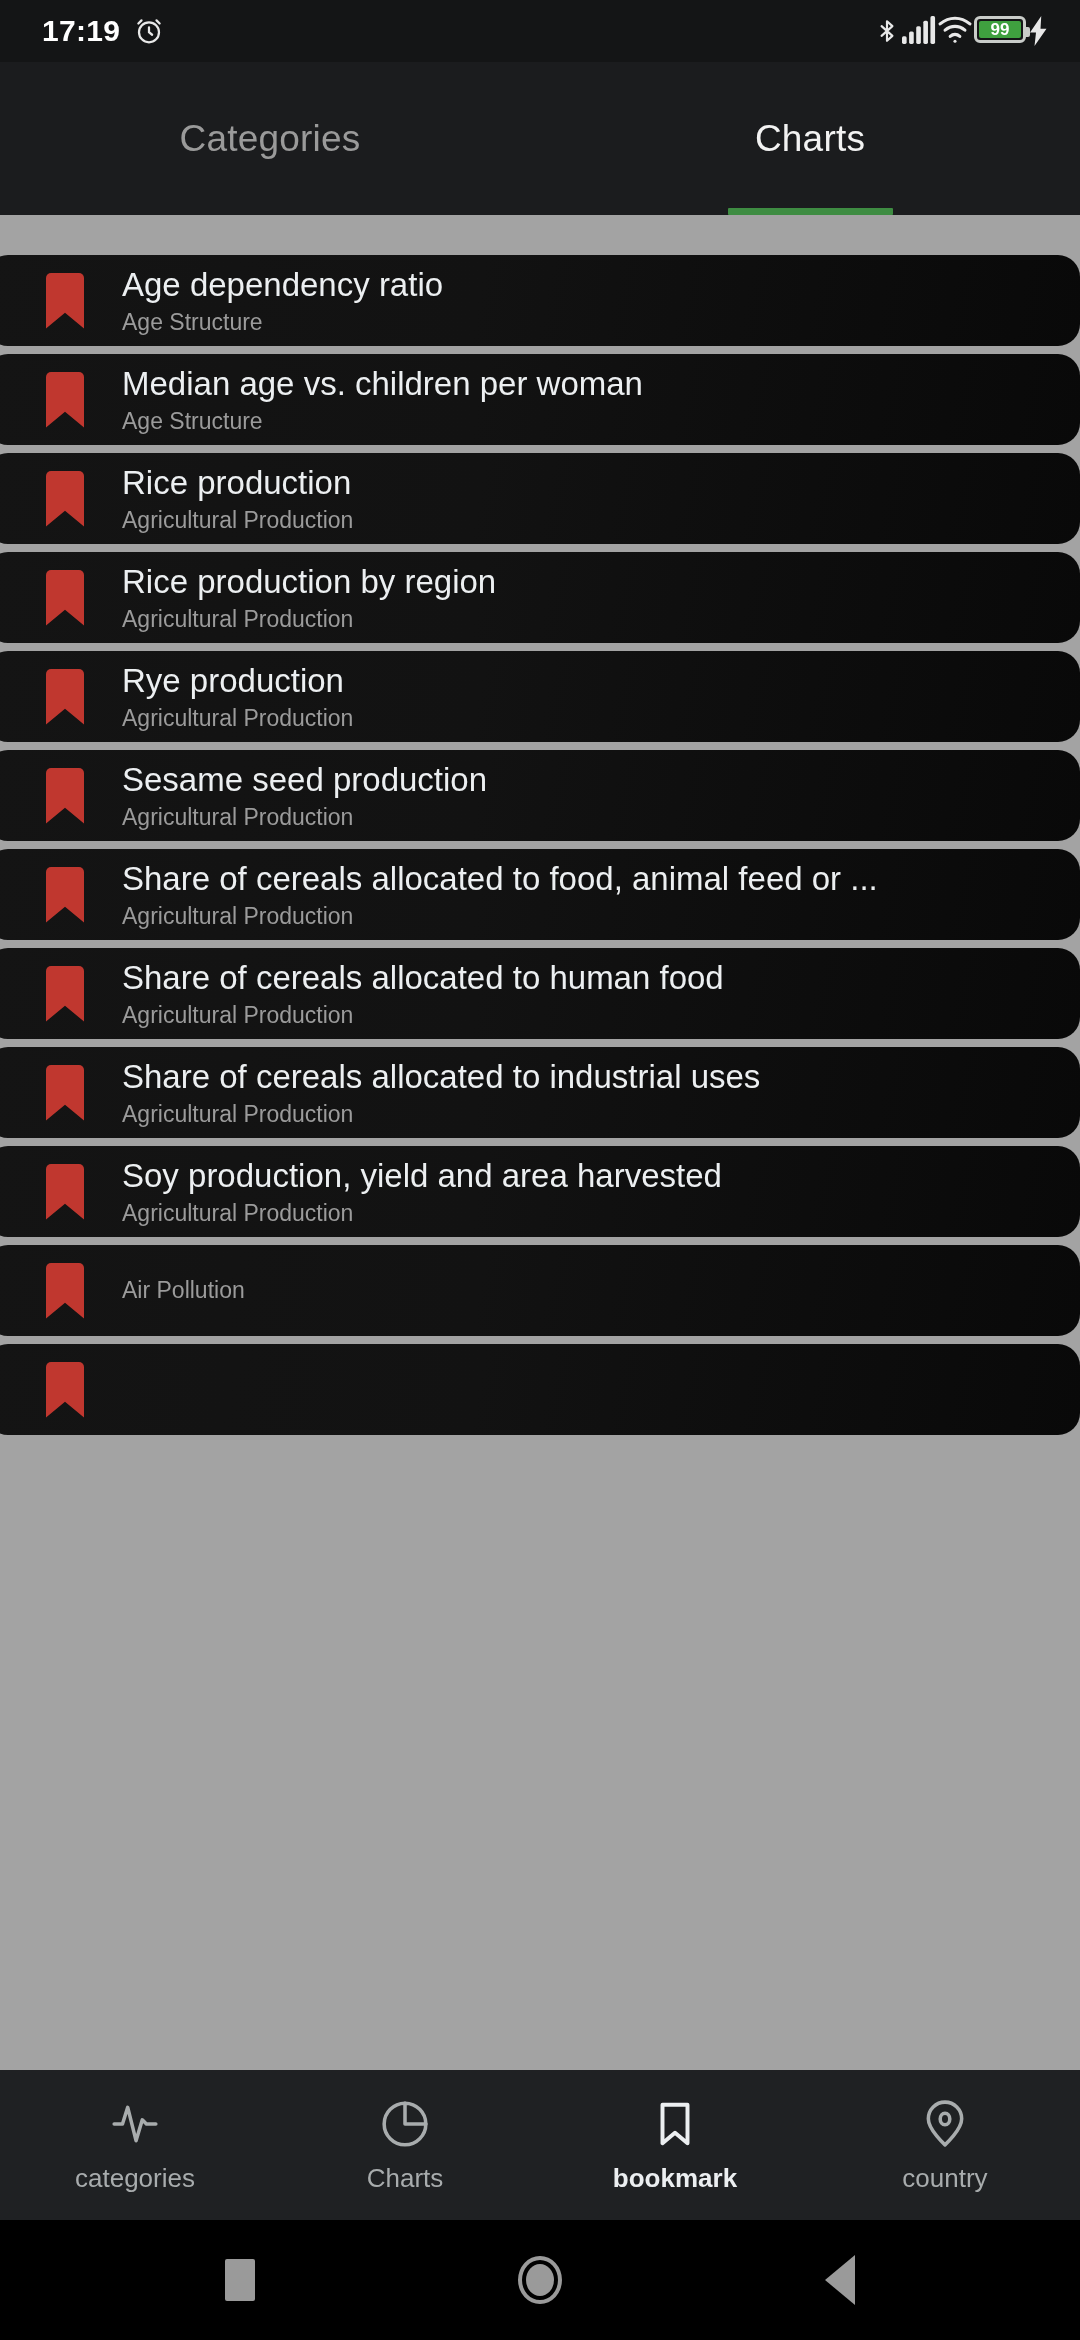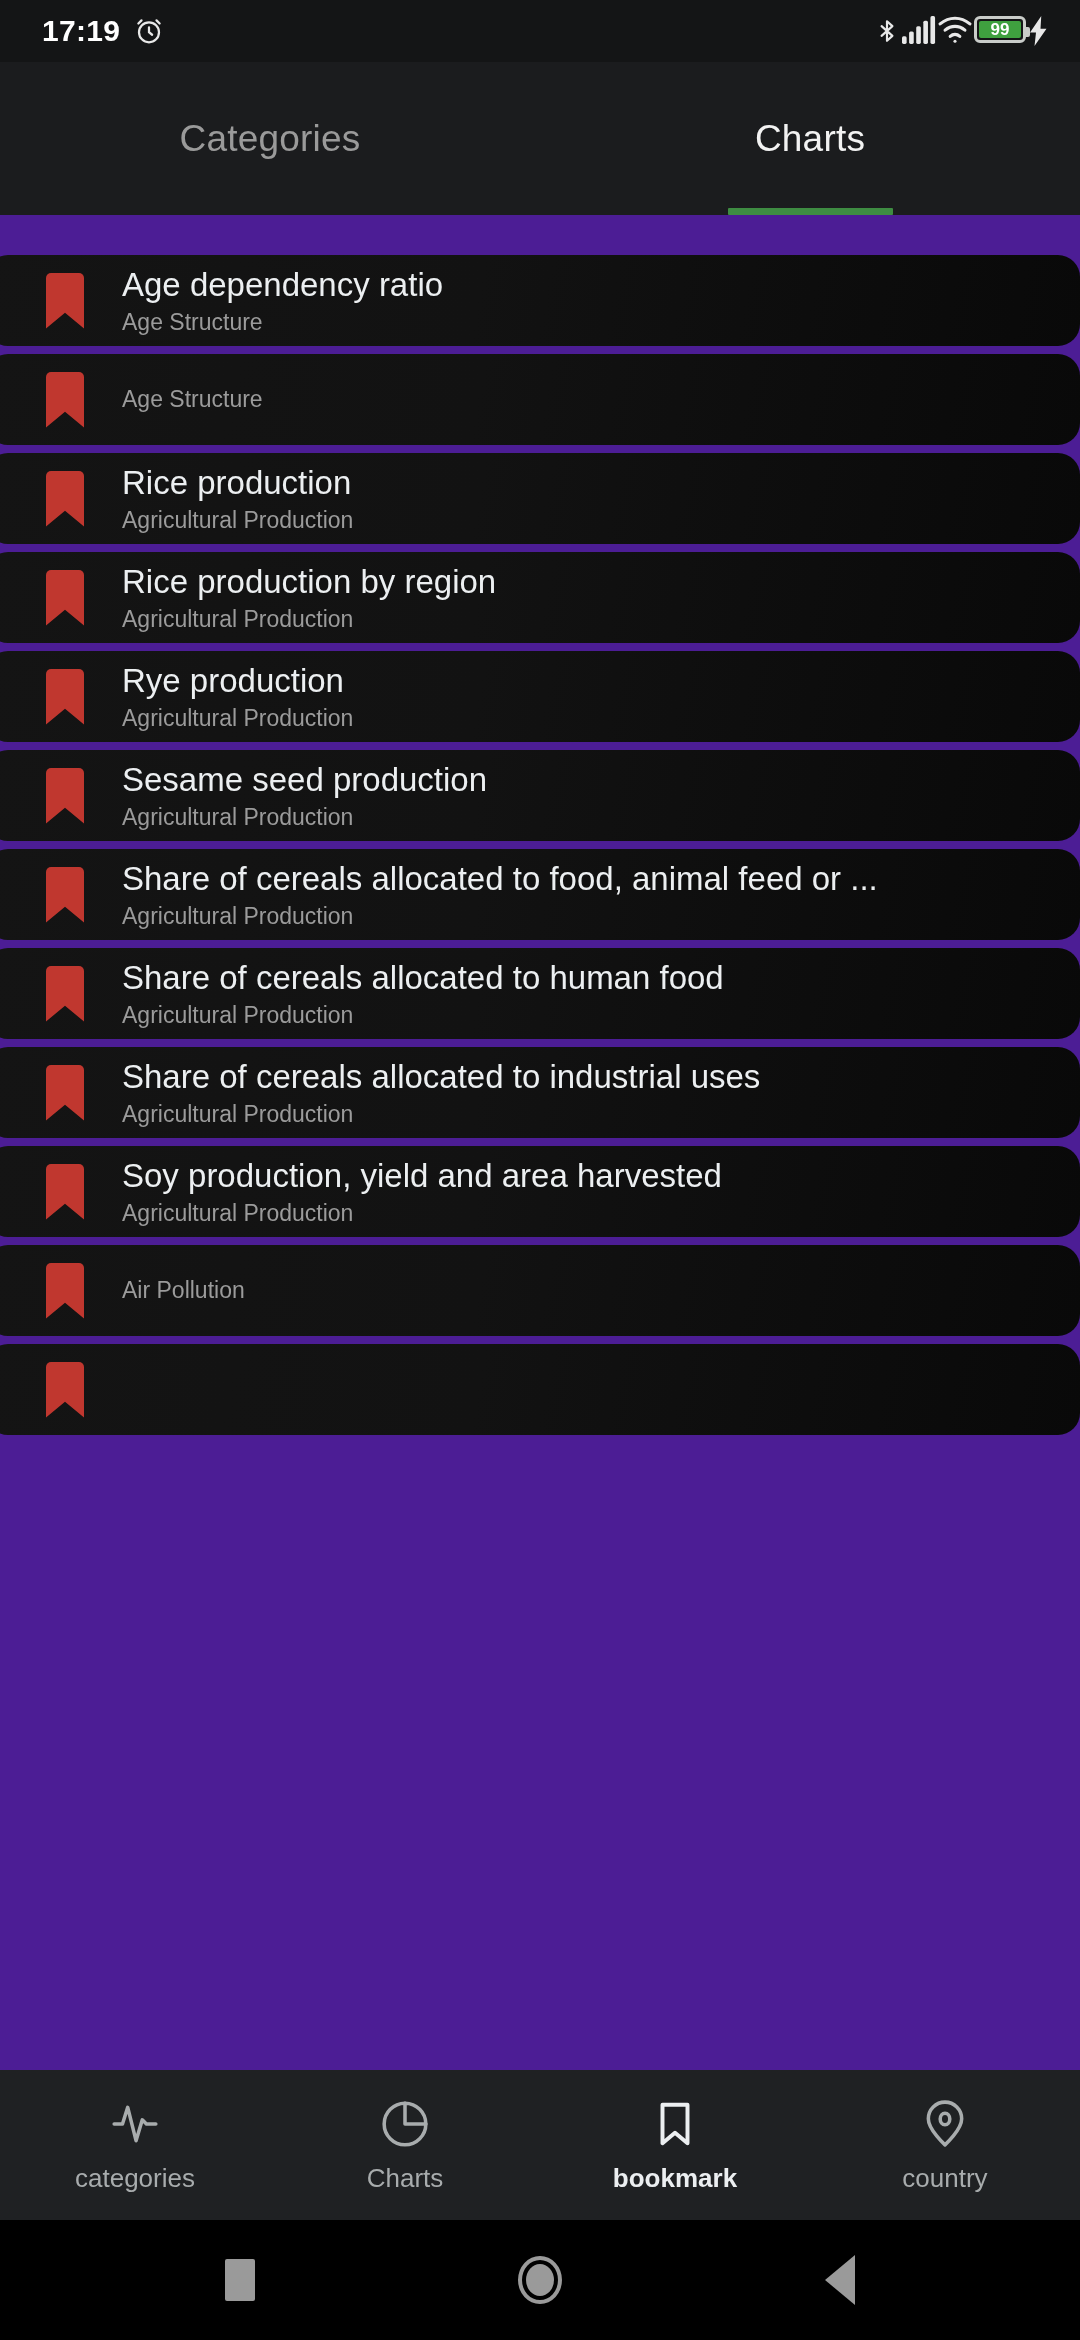--- a/index.html
+++ b/index.html
@@ -52,21 +52,21 @@
   .tab-label { font-size:37px; letter-spacing:.2px; }
   .tab.inactive .tab-label { color:#9a9a9a; }
   .tab.active .tab-label { color:#f2f2f2; }
   .tab-indicator {
     position:absolute; bottom:0; height:7px; width:165px;
     background:#3e8c42; border-radius:1px;
   }
 
   
   .list {
-    flex:1 1 auto; background:#4c1d95;
+    flex:1 1 auto; background:#a3a3a3;
     padding-top:40px; overflow:hidden;
     display:flex; flex-direction:column; gap:8px;
   }
   .row {
     position:relative; flex:0 0 91px; min-height:91px;
     margin-left:-14px; margin-right:0;
     background:linear-gradient(100deg,#141414 0%,#121212 45%,#0d0d0d 75%,#090909 100%);
     border-radius:22px;
     display:flex; align-items:center;
     padding-left:60px;
@@ -185,20 +185,21 @@
       <span class="bookmark-mark"></span>
       <span class="row-text">
         <span class="row-title">Age dependency ratio</span>
         <span class="row-sub">Age Structure</span>
       </span>
     </div>
 
     <div class="row">
       <span class="bookmark-mark"></span>
       <span class="row-text">
+        <span class="row-title">Median age vs. children per woman</span>
         <span class="row-sub">Age Structure</span>
       </span>
     </div>
 
     <div class="row">
       <span class="bookmark-mark"></span>
       <span class="row-text">
         <span class="row-title">Rice production</span>
         <span class="row-sub">Agricultural Production</span>
       </span>

